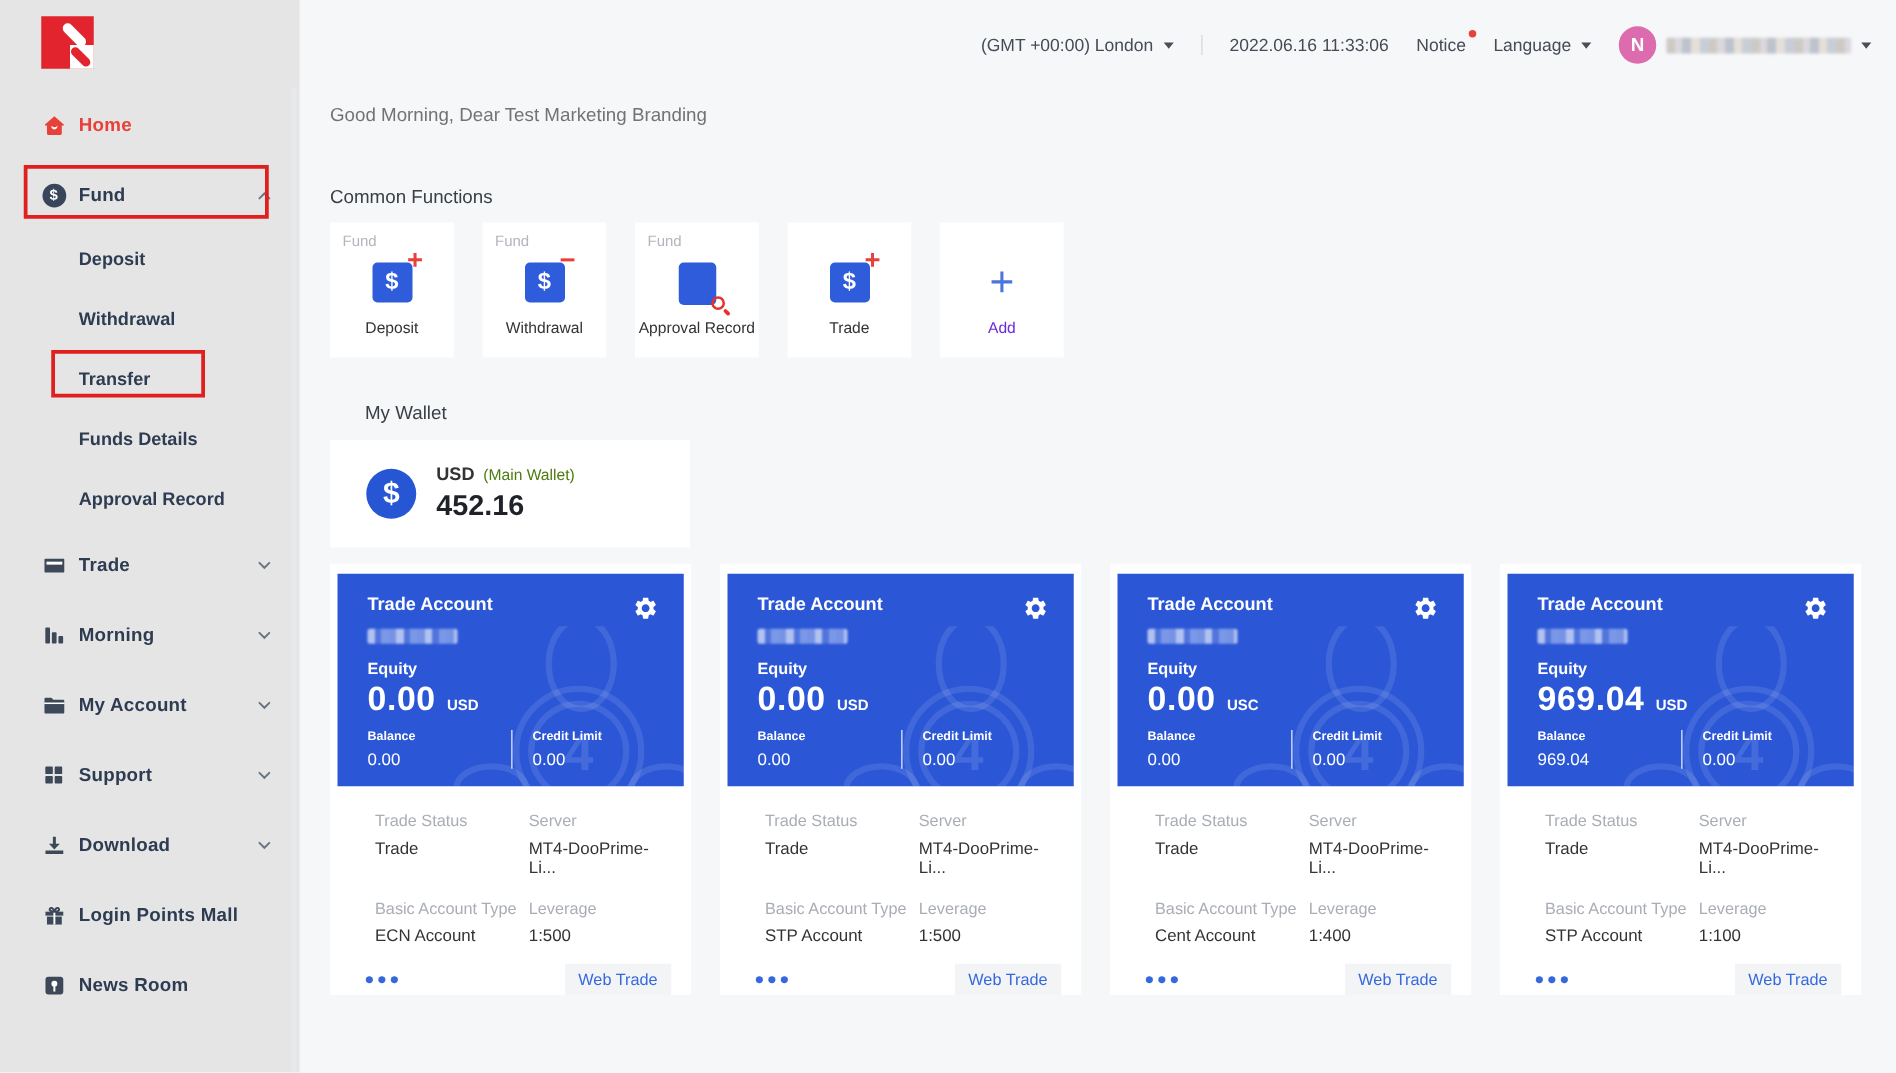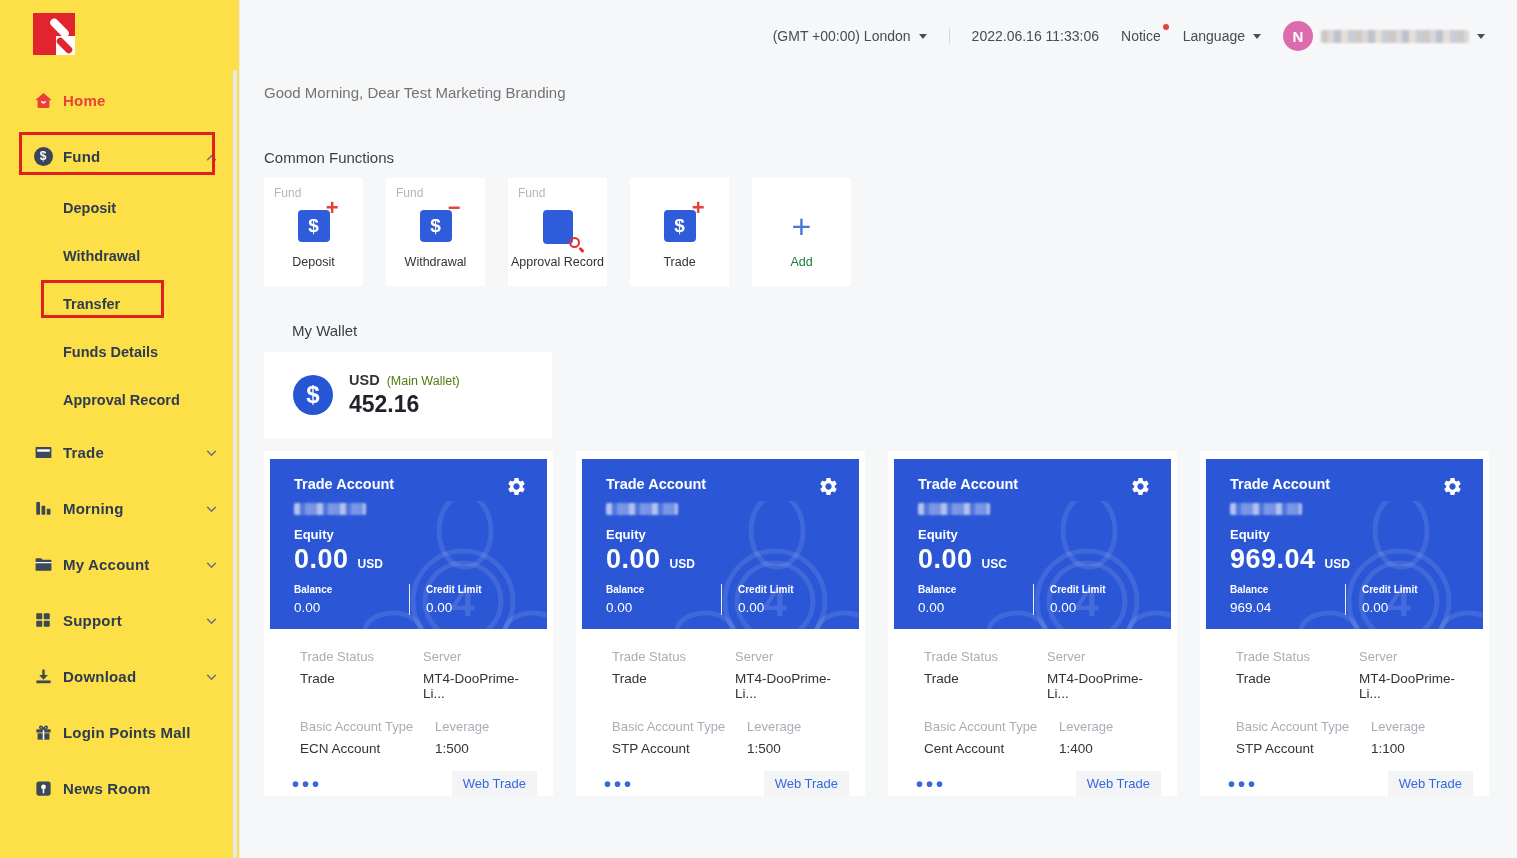--- a/index.html
+++ b/index.html
@@ -2,63 +2,63 @@
 <html><head>
 <meta charset="utf-8">
 <style>
   * { margin:0; padding:0; box-sizing:border-box; }
   html,body { width:1517px; height:858px; overflow:hidden; }
   body { font-family:"Liberation Sans", sans-serif; background:#f6f7f9; color:#333; }
 
   .app { display:flex; width:100%; height:100%; }
 
   
-  .sidebar { position:relative; width:240px; height:100%; background:#fde047; border-right:1px solid #ececee; flex:none; }
+  .sidebar { position:relative; width:240px; height:100%; background:#e5e5e5; border-right:1px solid #ececee; flex:none; }
   .logo { position:absolute; top:13px; left:33px; width:42px; height:42px; background:#e2242e; }
   .logo .notch { position:absolute; right:0; bottom:0; width:19px; height:19px; background:#fff; }
   .logo .s1 { position:absolute; width:23px; height:8px; border-radius:5px; background:#fff; transform:rotate(45deg); top:11px; left:15px; }
   .logo .s2 { position:absolute; width:19px; height:7px; border-radius:5px; background:#e2242e; transform:rotate(45deg); bottom:6px; right:1px; z-index:2; }
   .nav { position:absolute; top:72px; left:0; right:0; }
   .nav-item { display:flex; align-items:center; height:56px; padding:0 22px 0 33px; cursor:pointer; }
   .nav-item .nicon { width:20px; height:20px; margin-right:10px; display:flex; align-items:center; justify-content:center; flex:none; }
   .nav-item .nlabel { font-size:15px; font-weight:700; color:#2e3c52; letter-spacing:.2px; }
   .nav-item.active .nlabel { color:#e8413a; }
   .nav-item .spacer { flex:1; }
   .nav-sub { display:flex; align-items:center; height:48px; padding-left:63px; cursor:pointer; }
   .nav-sub .nlabel { font-size:14.5px; font-weight:700; color:#2e3c52; }
   .fund-circle { width:19px; height:19px; border-radius:50%; background:#39455a; color:#fff; font-size:12px; font-weight:700; display:flex; align-items:center; justify-content:center; }
   .anno { position:absolute; border:3px solid #e01f1f; pointer-events:none; z-index:5; }
   .anno.fund { left:19px; top:132px; width:196px; height:43px; }
   .anno.transfer { left:41px; top:280px; width:123px; height:38px; }
   .sb-track { position:absolute; right:2px; top:70px; bottom:0; width:4px; background:#e7e9ec; border-radius:2px; }
 
   
   .main { flex:1; position:relative; }
-  .topbar { height:72px; display:flex; align-items:center; justify-content:flex-end; padding-right:32px; gap:22px; font-size:14px; color:#454c55; }
+  .topbar { height:72px; display:flex; align-items:center; justify-content:flex-end; padding-right:20px; gap:22px; font-size:14px; color:#454c55; }
   .tb-item { display:flex; align-items:center; gap:8px; cursor:pointer; }
   .caret { width:0; height:0; border-left:4px solid transparent; border-right:4px solid transparent; border-top:5px solid #4a4f57; display:inline-block; }
   .tb-sep { width:1px; height:16px; background:#d4d7db; }
   .notice-wrap { position:relative; }
   .notice-dot { position:absolute; top:-4px; right:-8px; width:6px; height:6px; border-radius:50%; background:#e8413a; }
   .avatar { width:30px; height:30px; border-radius:50%; background:#dd6cae; color:#fff; font-size:15px; font-weight:700; display:flex; align-items:center; justify-content:center; }
   .mosaic-name { width:148px; height:13px; border-radius:2px; opacity:.9; filter:blur(1.1px);
     background:repeating-linear-gradient(90deg,#c9c6c0 0 7px,#d9d4db 7px 13px,#b7bdc9 13px 20px,#e3ddd4 20px 27px,#c4c9d4 27px 34px),
                repeating-linear-gradient(0deg,rgba(255,255,255,.25) 0 3px,rgba(120,120,140,.15) 3px 7px);
   }
 
   .content { padding:0 28px 0 24px; }
   .greeting { margin-top:12px; font-size:15px; color:#737373; }
   .section-title { font-size:15px; color:#3a3f45; }
   .cf-title { margin-top:48px; }
   .cf-row { display:flex; gap:23px; margin-top:12px; }
   .cf-card { width:99px; height:108px; background:#fff; position:relative; cursor:pointer; }
   .cf-cat { position:absolute; top:8px; left:10px; font-size:12px; color:#b3b6bd; }
   .cf-iconwrap { position:absolute; top:32px; left:0; right:0; display:flex; justify-content:center; }
   .cf-label { position:absolute; bottom:17px; left:0; right:0; text-align:center; font-size:12.5px; color:#333; }
-  .cf-label.blue { color:#15803d; }
+  .cf-label.blue { color:#6d28d9; }
   .sq-icon { position:relative; width:32px; height:32px; background:#2f5cda; border-radius:4px; color:#fff; font-size:19px; font-weight:700; display:flex; align-items:center; justify-content:center; }
   .badge { position:absolute; top:-13px; right:-9px; color:#e8413a; font-size:22px; font-weight:700; line-height:1; background:transparent; }
   .doc-icon { position:relative; width:30px; height:34px; background:#2f5cda; border-radius:4px; padding:7px 6px 0 6px; }
   .doc-icon .line { height:3px; background:#fff; border-radius:2px; margin-bottom:4px; }
   .doc-icon .line.short { width:70%; }
   .mag { position:absolute; right:-7px; bottom:-4px; width:11px; height:11px; border:2.5px solid #e8302a; border-radius:50%; background:transparent; }
   .mag:after { content:""; position:absolute; width:2.5px; height:6px; background:#e8302a; transform:rotate(-45deg); left:9px; top:8px; border-radius:2px; }
   .add-plus { font-size:34px; font-weight:400; color:#4b77dd; line-height:32px; }
 
   .mw-title { margin-top:36px;margin-left:28px; }
@@ -86,21 +86,21 @@
   .eq-cur { font-size:12px; font-weight:700; }
   .bal-row { display:flex; margin-top:9px; position:relative; z-index:2; }
   .bal-col { width:115px; }
   .bal-div { width:1px; background:rgba(255,255,255,.9); margin-right:16px; }
   .bal-lbl { font-size:10px; font-weight:700; }
   .bal-val { font-size:13.5px; margin-top:5px; }
   .wm { position:absolute; right:-18px; top:42px; z-index:1; }
 
   .acct-rows { padding:20px 16px 0 36px; }
   .a-row { display:grid; grid-template-columns:123px 1fr; }
-  .a-row + .a-row { margin-top:18px;gap:12px; }
+  .a-row + .a-row { margin-top:18px; }
   .a-lbl { font-size:13px; color:#a9adb5; margin-bottom:7px; }
   .a-val { font-size:13.5px; color:#333; }
   .acct-foot { margin-top:15px; display:flex; align-items:center; justify-content:space-between; padding:0 16px 0 28px; }
   .dots { color:#3568dd; font-size:20px; font-weight:700; letter-spacing:3px; line-height:10px; cursor:pointer; }
   .webtrade-btn { background:#f3f4f6; color:#3568dd; font-size:13px; padding:5px 11px; border:none; cursor:pointer; }
 
   svg.nic { display:block; }
 </style>
 </head>
 <body>

